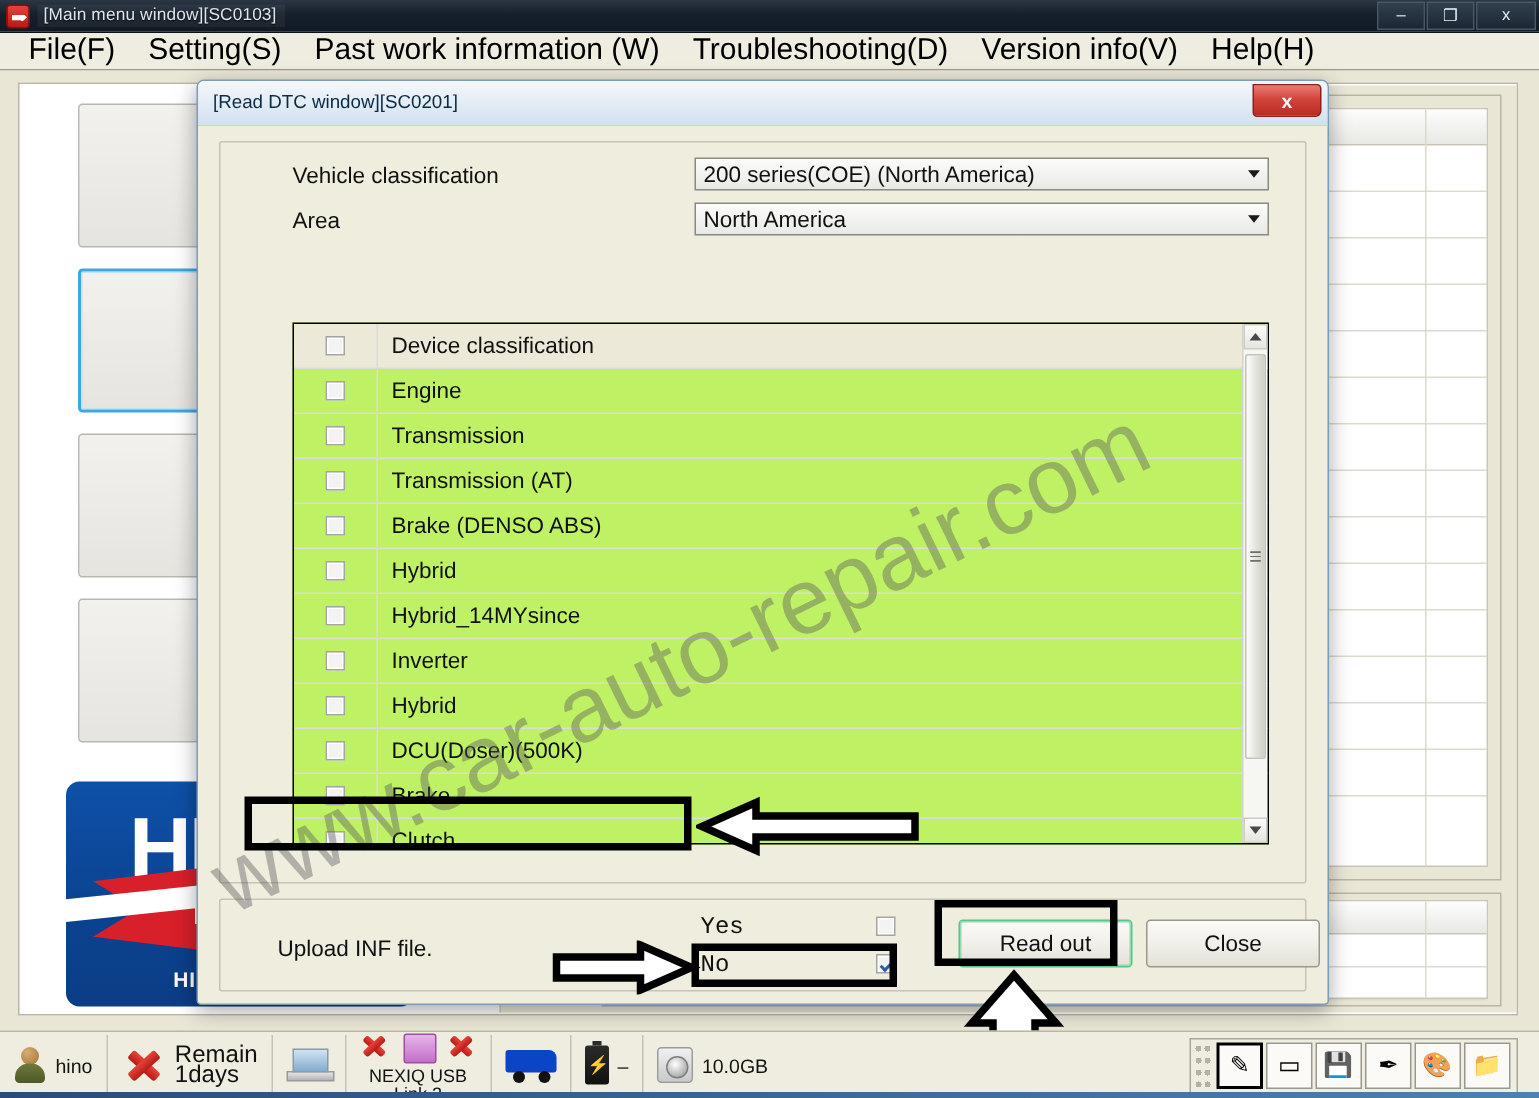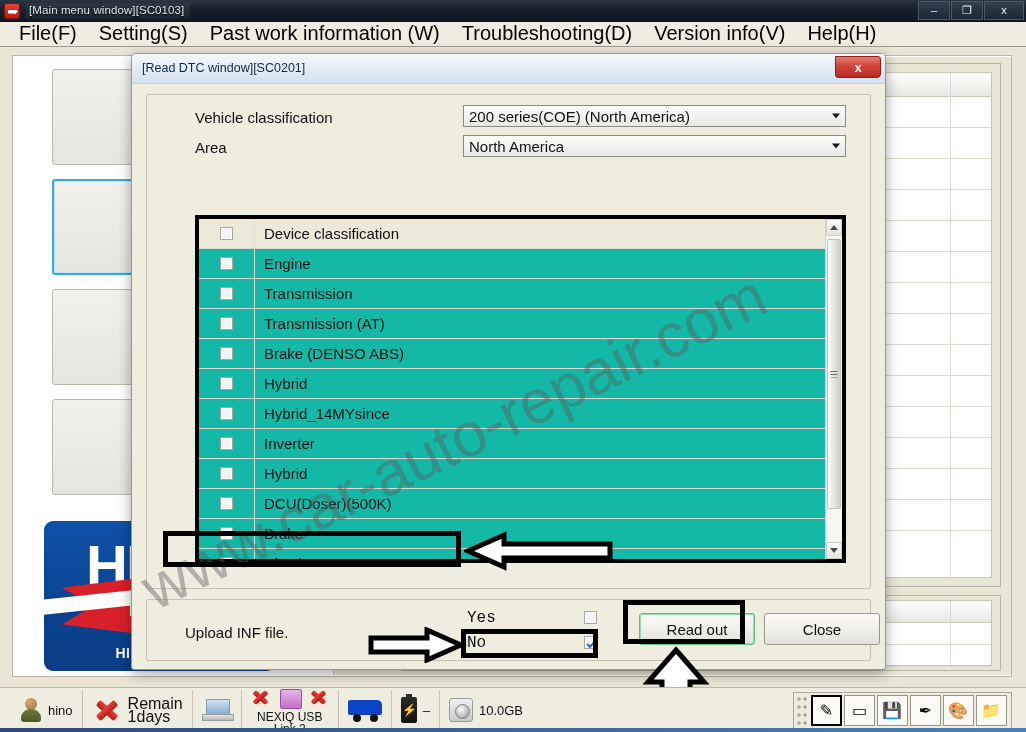--- a/index.html
+++ b/index.html
@@ -209,21 +209,21 @@
   .combo-arrow {
     position: absolute; right: 5px; top: 50%; transform: translateY(-50%);
     width: 0; height: 0;
     border-left: 4px solid transparent; border-right: 4px solid transparent;
     border-top: 5px solid #1a1a1a;
   }
 
   
   .listwrap {
     position: absolute; left: 48px; top: 120px; right: 24px; height: 348px;
-    border: 4px solid #000000; background: #14b8a6; overflow: hidden;
+    border: 1px solid #000000; background: #bef264; overflow: hidden;
   }
   .lrow { display: flex; height: 30px; border-bottom: 1px solid #dcdcd4; }
   .lrow.header { background: #ece9d8; font-weight: normal; }
   .lcell-chk {
     width: 56px; border-right: 1px solid #dcdcd4;
     display: flex; align-items: center; justify-content: center; flex: none;
   }
   .lcell-txt {
     flex: 1; display: flex; align-items: center;
     padding-left: 9px; font-size: 15px; color: #111; white-space: nowrap;
@@ -305,21 +305,21 @@
     transform: rotate(-26deg);
     transform-origin: left top;
     font-weight: 400;
   }
 
   
   .statusbar {
     position: absolute; left: 0; bottom: 0; width: 1026px; height: 45px;
     background: #efeddf;
     border-top: 1px solid #b9b6a6;
-    display: flex; align-items: center; padding-left: 11px;
+    display: flex; align-items: center;
   }
   .sb-cell {
     display: flex; align-items: center; height: 40px; padding: 0 9px;
     border-right: 1px solid #c6c3b4; gap: 6px;
     font-size: 13px; color: #111;
   }
   .sb-cell.nb { border-right: none; }
   .sb-two { display: flex; flex-direction: column; line-height: 13px; font-size: 16px; }
   .icon-person {
     width: 22px; height: 26px; position: relative;

